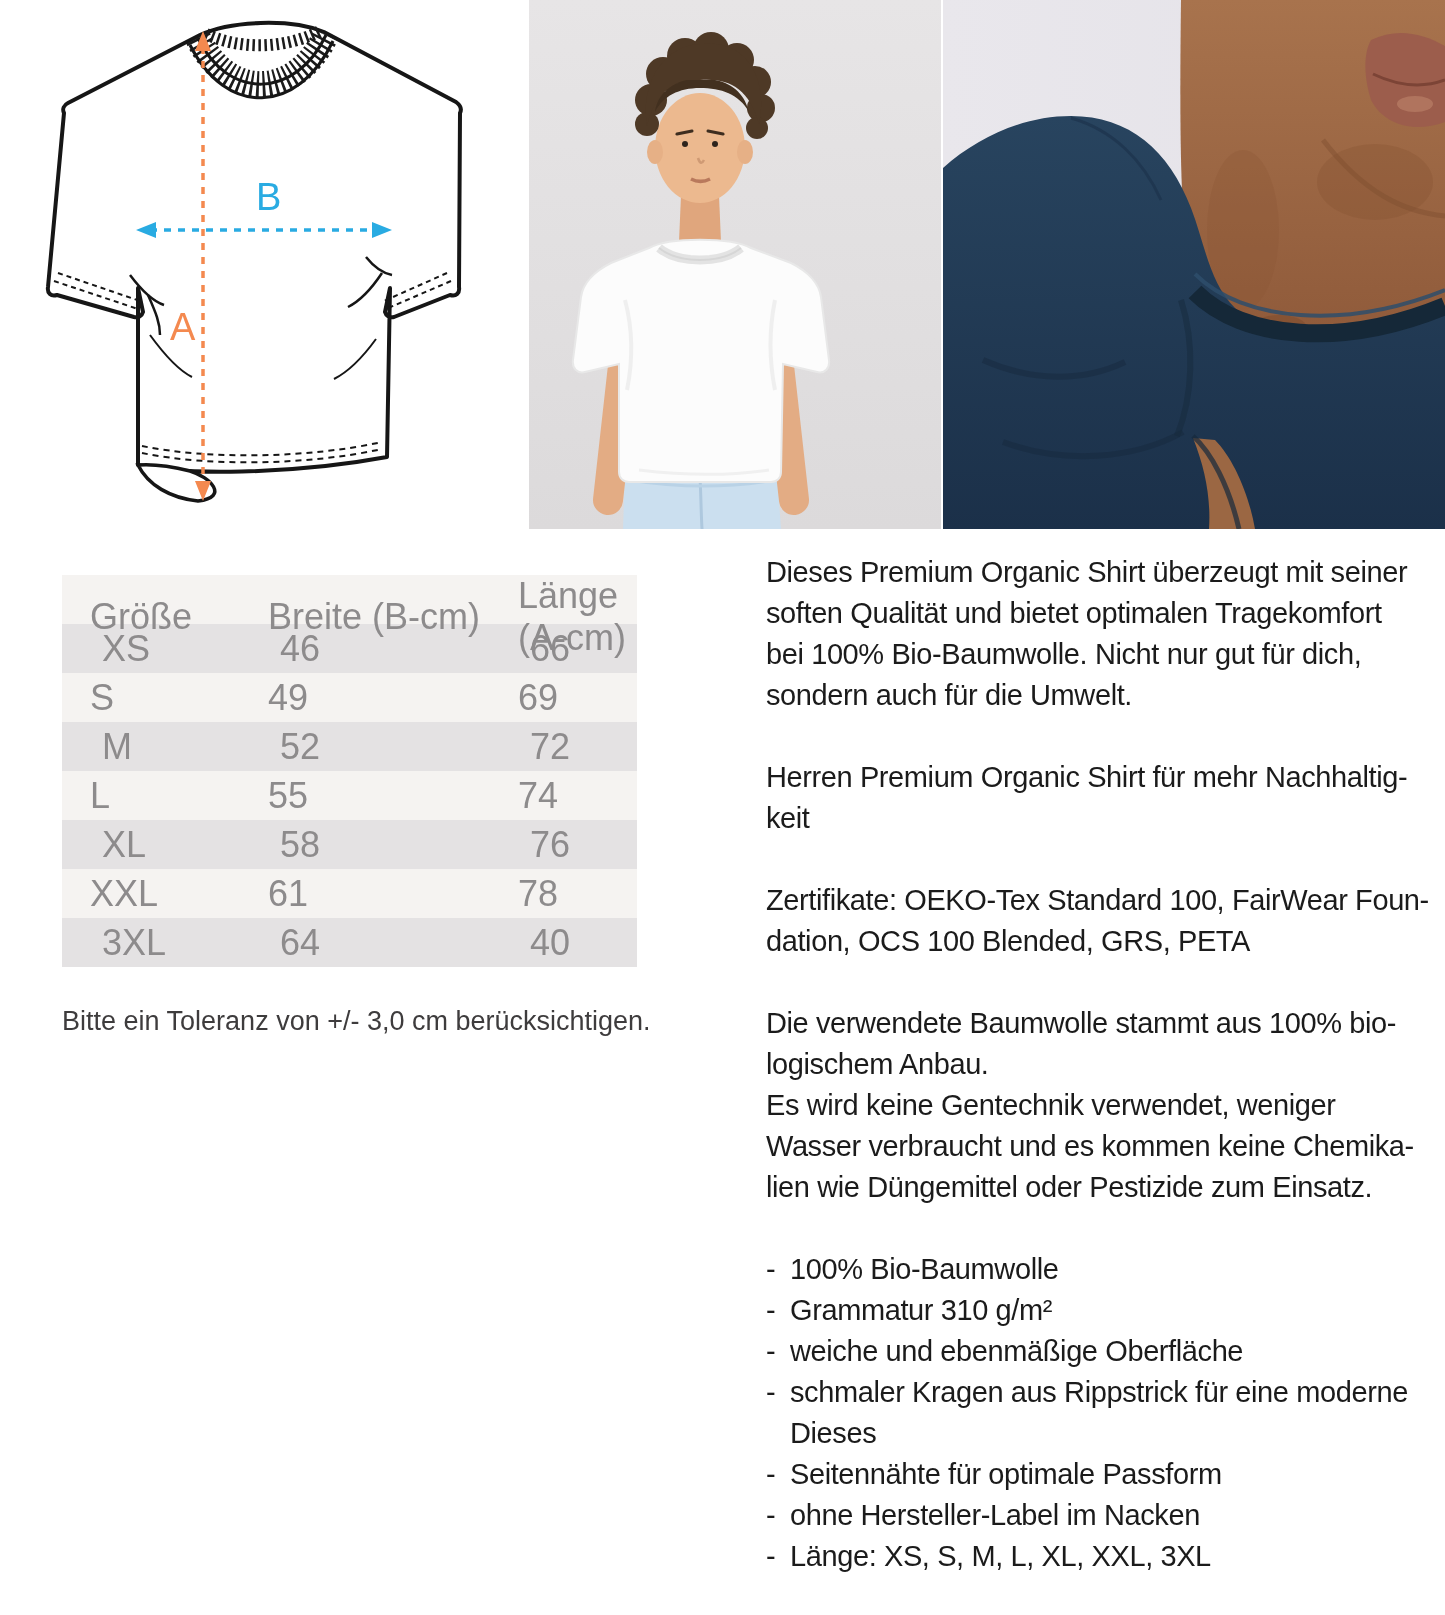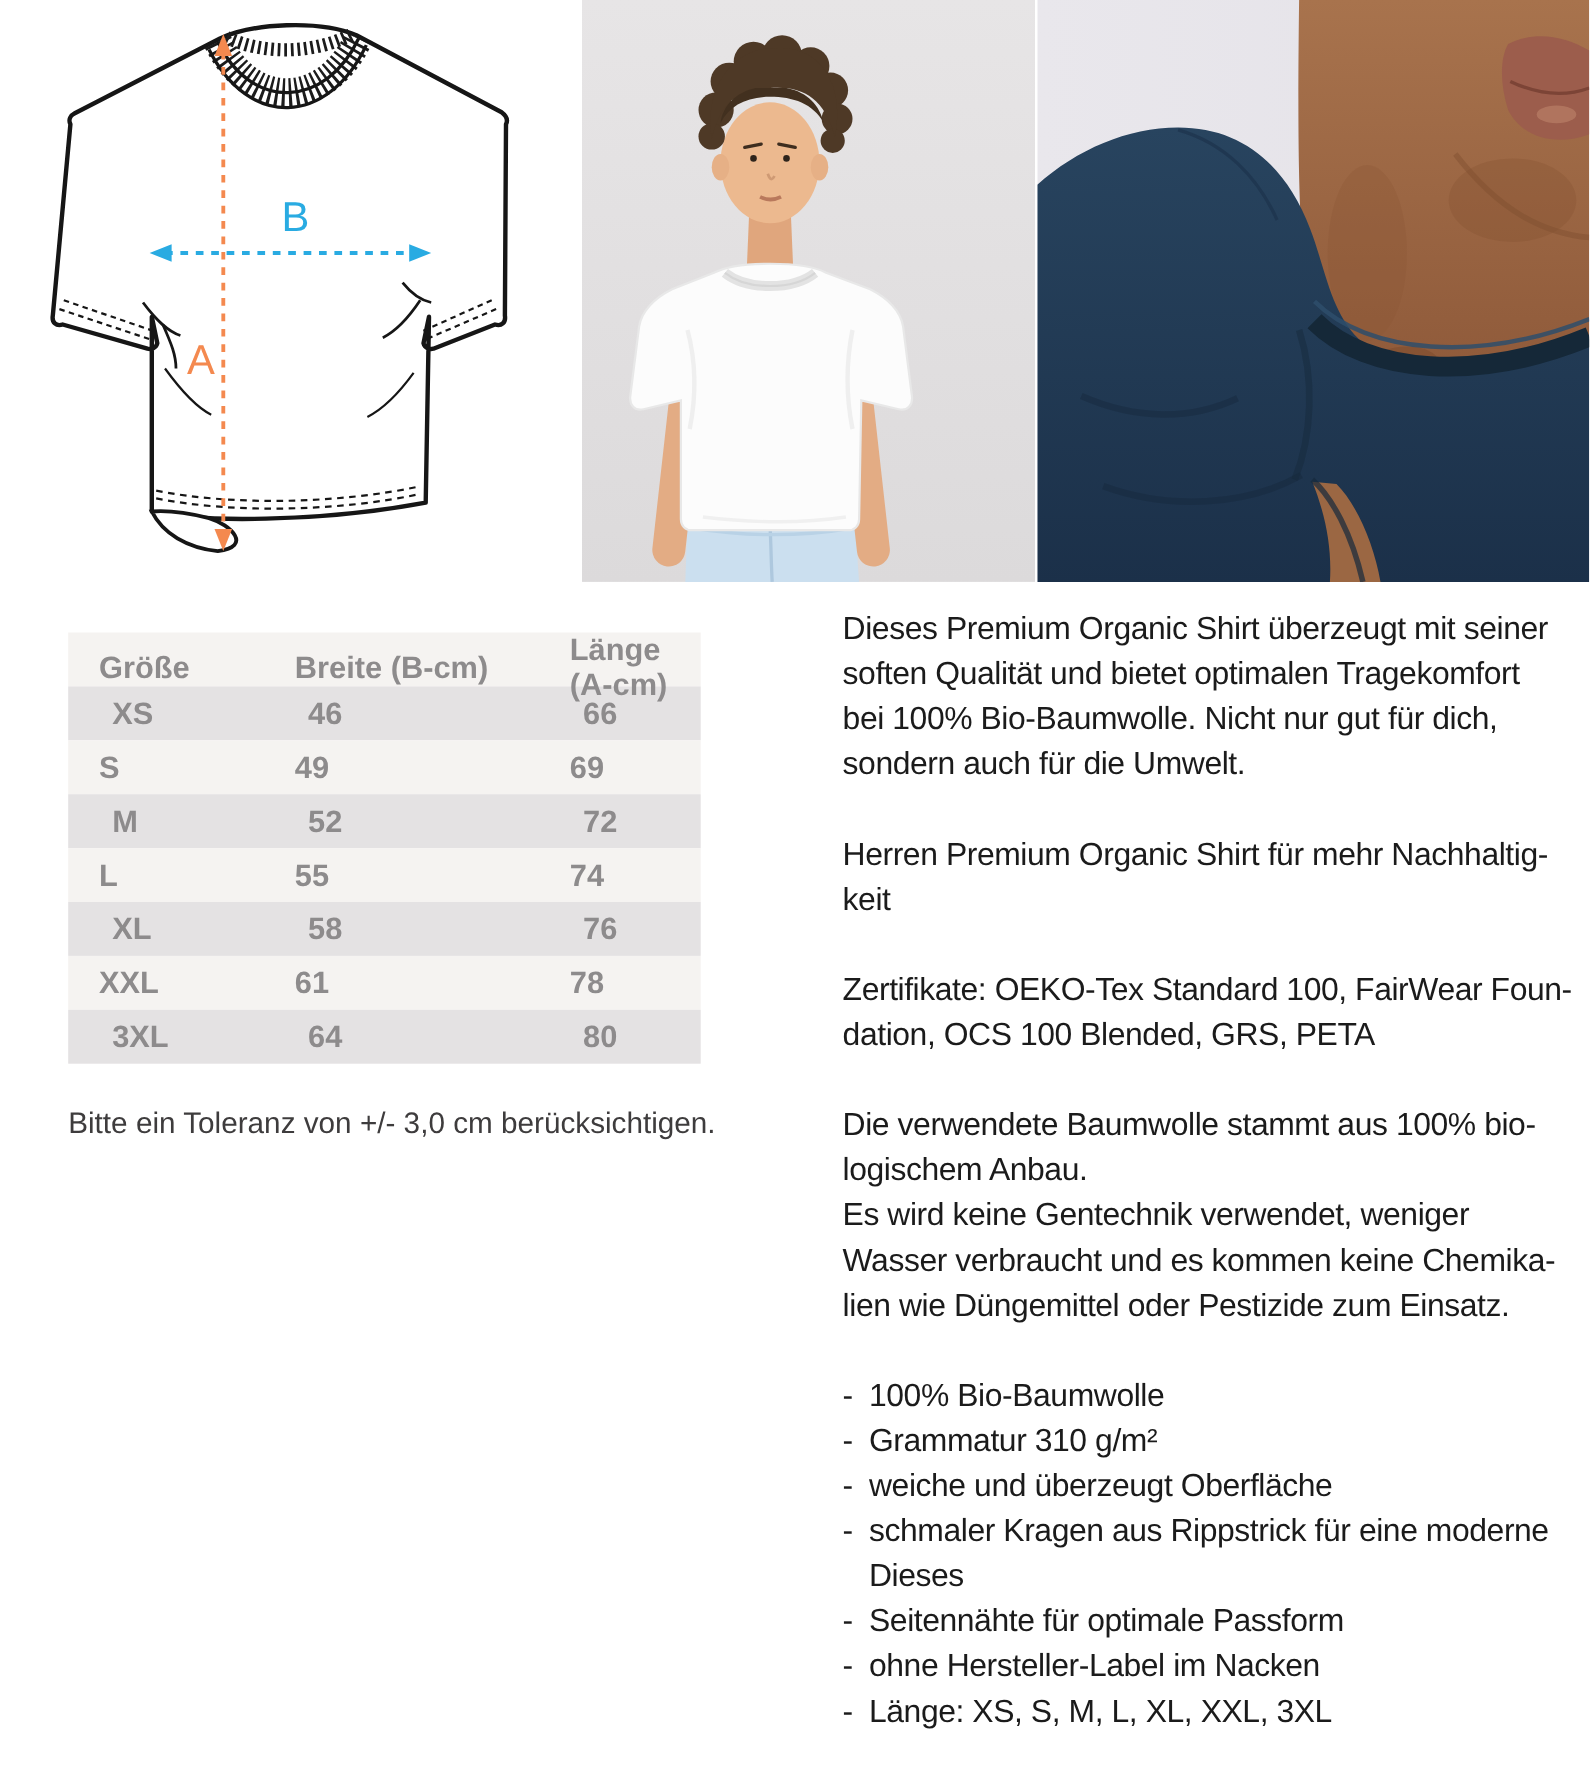--- a/index.html
+++ b/index.html
@@ -7,21 +7,21 @@
             font-family:"Liberation Sans", sans-serif; }
 
   
   .diagram      { position:absolute; left:30px;  top:5px;  width:445px; height:505px; }
   .photo-model  { position:absolute; left:529px; top:0;    width:412px; height:529px; }
   .photo-detail { position:absolute; left:943px; top:0;    width:502px; height:529px; }
   .photo-model svg, .photo-detail svg, .diagram svg { display:block; width:100%; height:100%; }
 
   
   .size-table { position:absolute; left:62px; top:575px; width:575px;
-                font-size:28px; color:#8d8b8c;font-weight:bold; }
+                font-size:36px; color:#8d8b8c; }
   .trow { display:grid; grid-template-columns:178px 250px 1fr; padding-left:28px;
           height:49px; align-items:center; }
   .row-light { background:#f5f3f1; }
   .row-dark  { background:#e4e2e3;padding-left:40px; }
 
   .tolerance { position:absolute; left:62px; top:1006px; font-size:27px; color:#3e3c3d; }
 
   
   .description { position:absolute; left:766px; top:552px; width:684px;
                  font-size:29px; line-height:41px; color:#1b1b1b; letter-spacing:-0.4px; }
@@ -227,21 +227,21 @@
       <span>76</span>
     </div>
     <div class="trow row-light">
       <span>XXL</span>
       <span>61</span>
       <span>78</span>
     </div>
     <div class="trow row-dark">
       <span>3XL</span>
       <span>64</span>
-      <span>80</span>
+      <span>40</span>
     </div>
   </div>
 
   <div class="tolerance">Bitte ein Toleranz von +/- 3,0 cm berücksichtigen.</div>
 
   <div class="description">
     <div class="para">
       <div class="line">Dieses Premium Organic Shirt überzeugt mit seiner</div>
       <div class="line">soften Qualität und bietet optimalen Tragekomfort</div>
       <div class="line">bei 100% Bio-Baumwolle. Nicht nur gut für dich,</div>
@@ -266,21 +266,21 @@
       <div class="brow">
         <span class="marker">-</span>
         <span class="btext">100% Bio-Baumwolle</span>
       </div>
       <div class="brow">
         <span class="marker">-</span>
         <span class="btext">Grammatur 310 g/m²</span>
       </div>
       <div class="brow">
         <span class="marker">-</span>
-        <span class="btext">weiche und überzeugt Oberfläche</span>
+        <span class="btext">weiche und ebenmäßige Oberfläche</span>
       </div>
       <div class="brow">
         <span class="marker">-</span>
         <span class="btext">schmaler Kragen aus Rippstrick für eine moderne</span>
       </div>
       <div class="brow">
         <span class="marker"></span>
         <span class="btext">Dieses</span>
       </div>
       <div class="brow">

